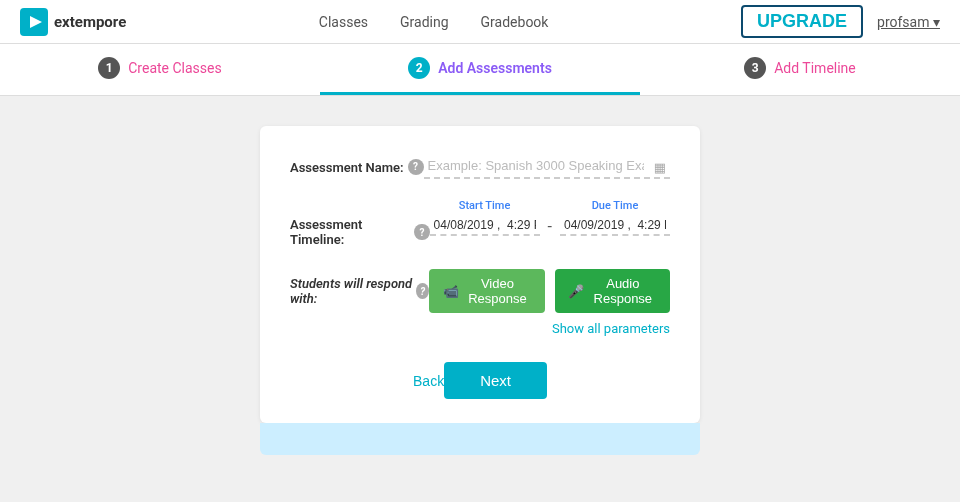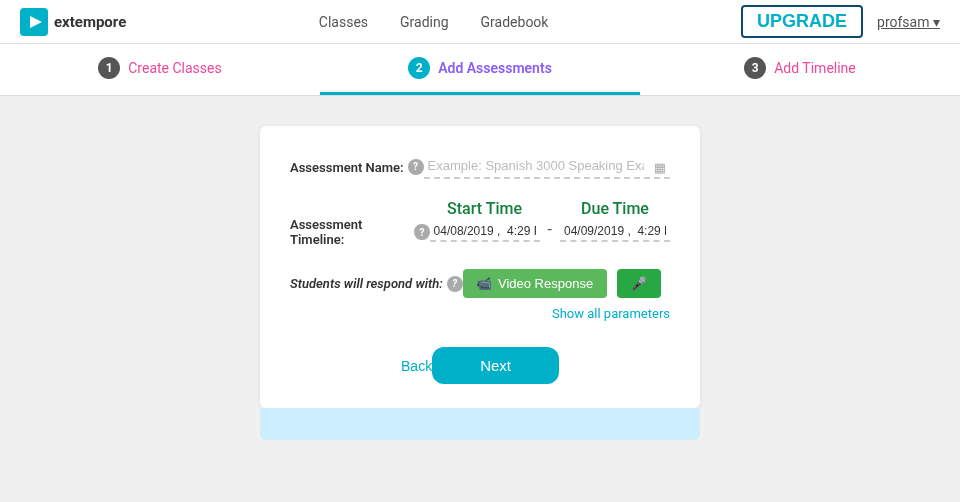--- a/index.html
+++ b/index.html
@@ -214,22 +214,22 @@
       display: flex;
       align-items: center;
       gap: 8px;
     }
     .time-field {
       display: flex;
       flex-direction: column;
       align-items: center;
     }
     .time-field-label {
-      font-size: 16px;
-      color: #15803d;
+      font-size: 11px;
+      color: #3b82f6;
       margin-bottom: 4px;
       font-weight: 500;
     }
     .time-input {
       font-size: 12px;
       color: #333;
       border: none;
       border-bottom: 2px dashed #ccc;
       outline: none;
       background: transparent;
@@ -310,22 +310,22 @@
       border: none;
       color: #00b0c8;
       font-size: 14px;
       cursor: pointer;
       padding: 0;
     }
     .btn-next {
       background: #00b0c8;
       color: #fff;
       border: none;
-      border-radius: 12px;
-      padding: 10px 48px;
+      border-radius: 4px;
+      padding: 10px 36px;
       font-size: 15px;
       cursor: pointer;
       font-weight: 500;
     }
 
     
     .video-banner {
       background: #cceeff;
       border-radius: 0 0 6px 6px;
       width: 440px;
@@ -413,20 +413,21 @@
         <span>Students will respond with:</span>
         <span class="help-icon">?</span>
       </div>
       <div class="response-btns">
         <button class="btn-video">
           <span>📹</span>
           <span>Video Response</span>
         </button>
         <button class="btn-audio">
           <span>🎤</span>
+          <span>Audio Response</span>
         </button>
       </div>
     </div>
 
     <div class="show-params">
       <a>Show all parameters</a>
     </div>
 
     <div class="action-row">
       <button class="btn-back">Back</button>

